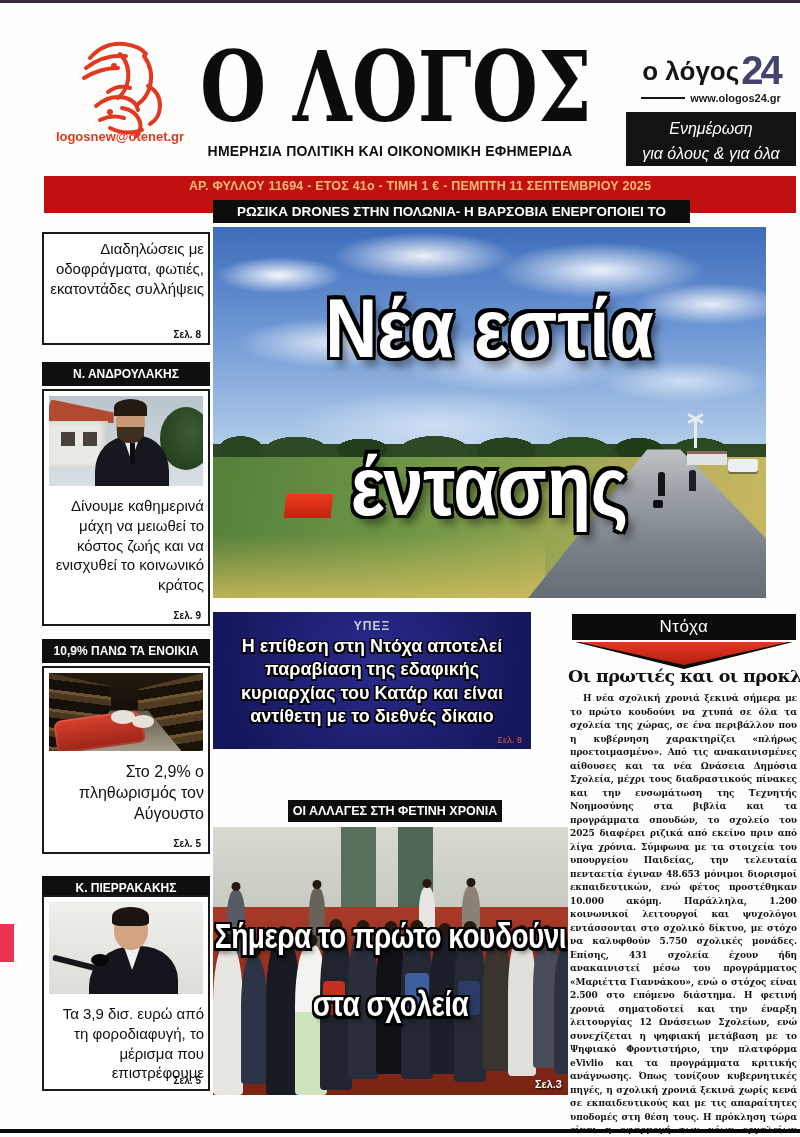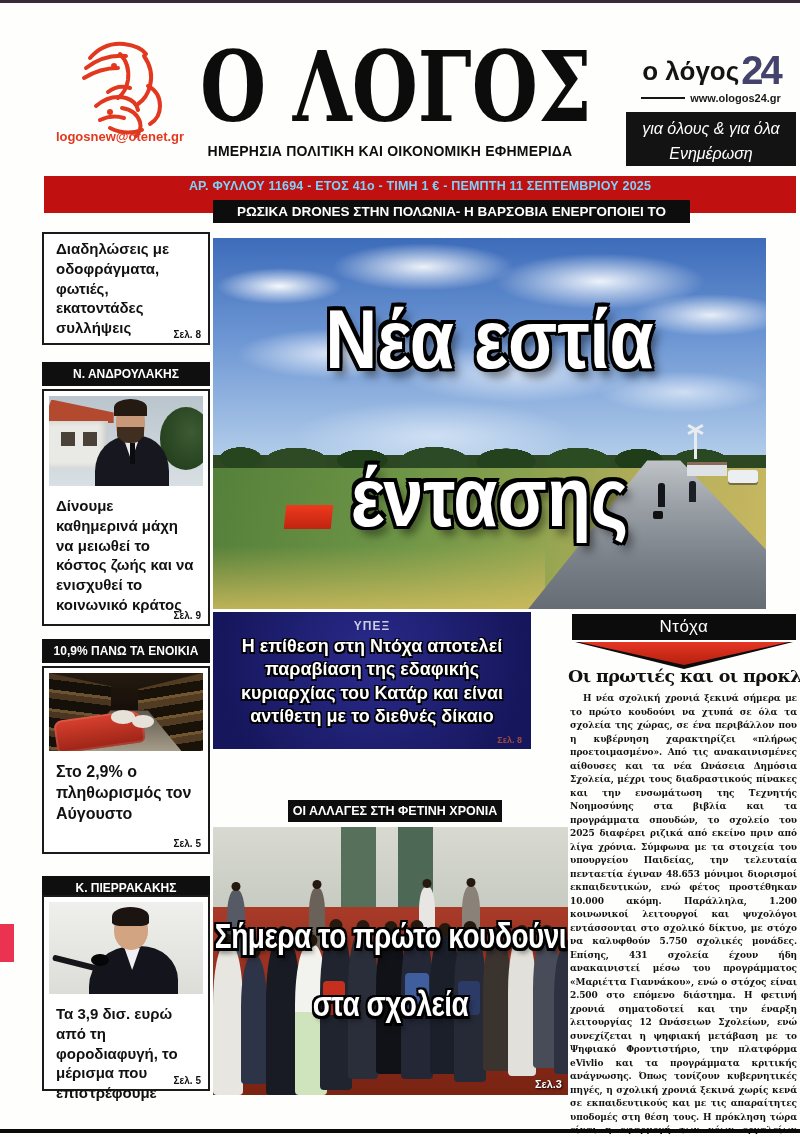--- a/index.html
+++ b/index.html
@@ -23,42 +23,42 @@
   .logo24{left:626px;top:46px;width:170px;text-align:center;}
   .logo24-row{font-weight:bold;font-size:26px;color:#141414;line-height:1;}
   .logo24-num{font-size:40px;color:#43436e;position:relative;top:4px;margin-left:2px;
       font-weight:bold;letter-spacing:-3px;}
   .logo24-urlrow{display:flex;align-items:center;justify-content:center;gap:5px;margin-top:6px;}
   .logo24-dash{display:inline-block;width:44px;height:2px;background:#161616;}
   .logo24-url{font-weight:bold;font-size:11px;color:#1a1a1a;}
   .tagline-box{left:626px;top:112px;width:170px;height:54px;background:#131313;color:#fff;
       font-style:italic;font-size:16px;line-height:1.55;text-align:center;padding-top:5px;
       box-sizing:border-box;}
-  .issue-bar{left:44px;top:176px;width:752px;height:37px;background:#c01010;color:#7dd3fc;
+  .issue-bar{left:44px;top:176px;width:752px;height:37px;background:#c01010;color:#fdba74;
       font-weight:bold;font-size:12.5px;line-height:21px;text-align:center;letter-spacing:.2px;}
 
   
   .sb-kicker{left:42px;width:168px;height:24px;background:#0f0f0f;color:#fff;font-weight:bold;
       font-size:12px;line-height:24px;text-align:center;box-sizing:border-box;}
   .sb-box{left:42px;width:168px;background:#fff;border:2px solid #1a1a1a;box-sizing:border-box;}
-  .sb-headline{font-weight:bold;font-size:15px;line-height:1.32;text-align:left;padding:5px 12px 0;}
+  .sb-headline{font-weight:normal;font-size:15px;line-height:1.32;text-align:right;padding:5px 4px 0;}
   .sb-page{position:absolute;right:7px;bottom:3px;font-weight:bold;font-size:10px;}
   .sb-photo{position:relative;margin:5px;overflow:hidden;background:#777;}
   .k1{top:205px}.b1{top:232px;height:113px}
   .k2{top:362px}.b2{top:389px;height:237px}
   .k3{top:639px}.b3{top:666px;height:188px}
   .b3 .sb-headline{font-size:16px;}
   .k4{top:876px}.b4{top:895px;height:196px}
   .red-mark{left:0;top:924px;width:14px;height:38px;background:#ea3350;}
 
   
   .kicker-main{left:213px;top:200px;width:477px;height:23px;background:#0d0d0d;color:#fff;
       font-weight:bold;font-size:13.5px;line-height:23px;text-align:center;}
   .photo{position:absolute;overflow:hidden;background:#888;}
-  .lead-photo{left:213px;top:238px;width:553px;height:371px;}
+  .lead-photo{left:213px;top:227px;width:553px;height:371px;}
   .outlined{color:#fff;font-weight:bold;text-align:center;
       text-shadow:-3px -3px 0 #000,3px -3px 0 #000,-3px 3px 0 #000,3px 3px 0 #000,
       0 -3px 0 #000,0 3px 0 #000,-3px 0 0 #000,3px 0 0 #000,6px 7px 9px rgba(0,0,0,.5);}
   .outlined-sm{color:#fff;font-weight:bold;text-align:center;
       text-shadow:-2px -2px 0 #000,2px -2px 0 #000,-2px 2px 0 #000,2px 2px 0 #000,
       0 -2px 0 #000,0 2px 0 #000,-2px 0 0 #000,2px 0 0 #000,3px 4px 5px rgba(0,0,0,.5);}
   .lead-h1{left:0;right:0;top:60px;font-size:72px;transform:scaleY(1.15);}
   .lead-h2{left:0;right:0;top:218px;font-size:72px;transform:scaleY(1.15);}
 
   .ypex-box{left:213px;top:612px;width:318px;height:137px;
@@ -232,22 +232,22 @@
   <div class="abs logo24">
     <div class="logo24-row">
       <span>ο λόγος</span><span class="logo24-num">24</span>
     </div>
     <div class="logo24-urlrow">
       <span class="logo24-dash"></span>
       <span class="logo24-url">www.ologos24.gr</span>
     </div>
   </div>
   <div class="abs tagline-box">
+    <div>Ενημέρωση</div>
     <div>για όλους &amp; για όλα</div>
-    <div>Ενημέρωση</div>
   </div>
 
   <div class="abs issue-bar">ΑΡ. ΦΥΛΛΟΥ 11694 - ΕΤΟΣ 41ο - ΤΙΜΗ 1 € - ΠΕΜΠΤΗ 11 ΣΕΠΤΕΜΒΡΙΟΥ 2025</div>
 
   <div class="abs sb-box b1">
     <div class="sb-headline">Διαδηλώσεις με οδοφράγματα, φωτιές, εκατοντάδες συλλήψεις</div>
     <div class="sb-page">Σελ. 8</div>
   </div>
 
   <div class="abs sb-kicker k2">Ν. ΑΝΔΡΟΥΛΑΚΗΣ</div>

